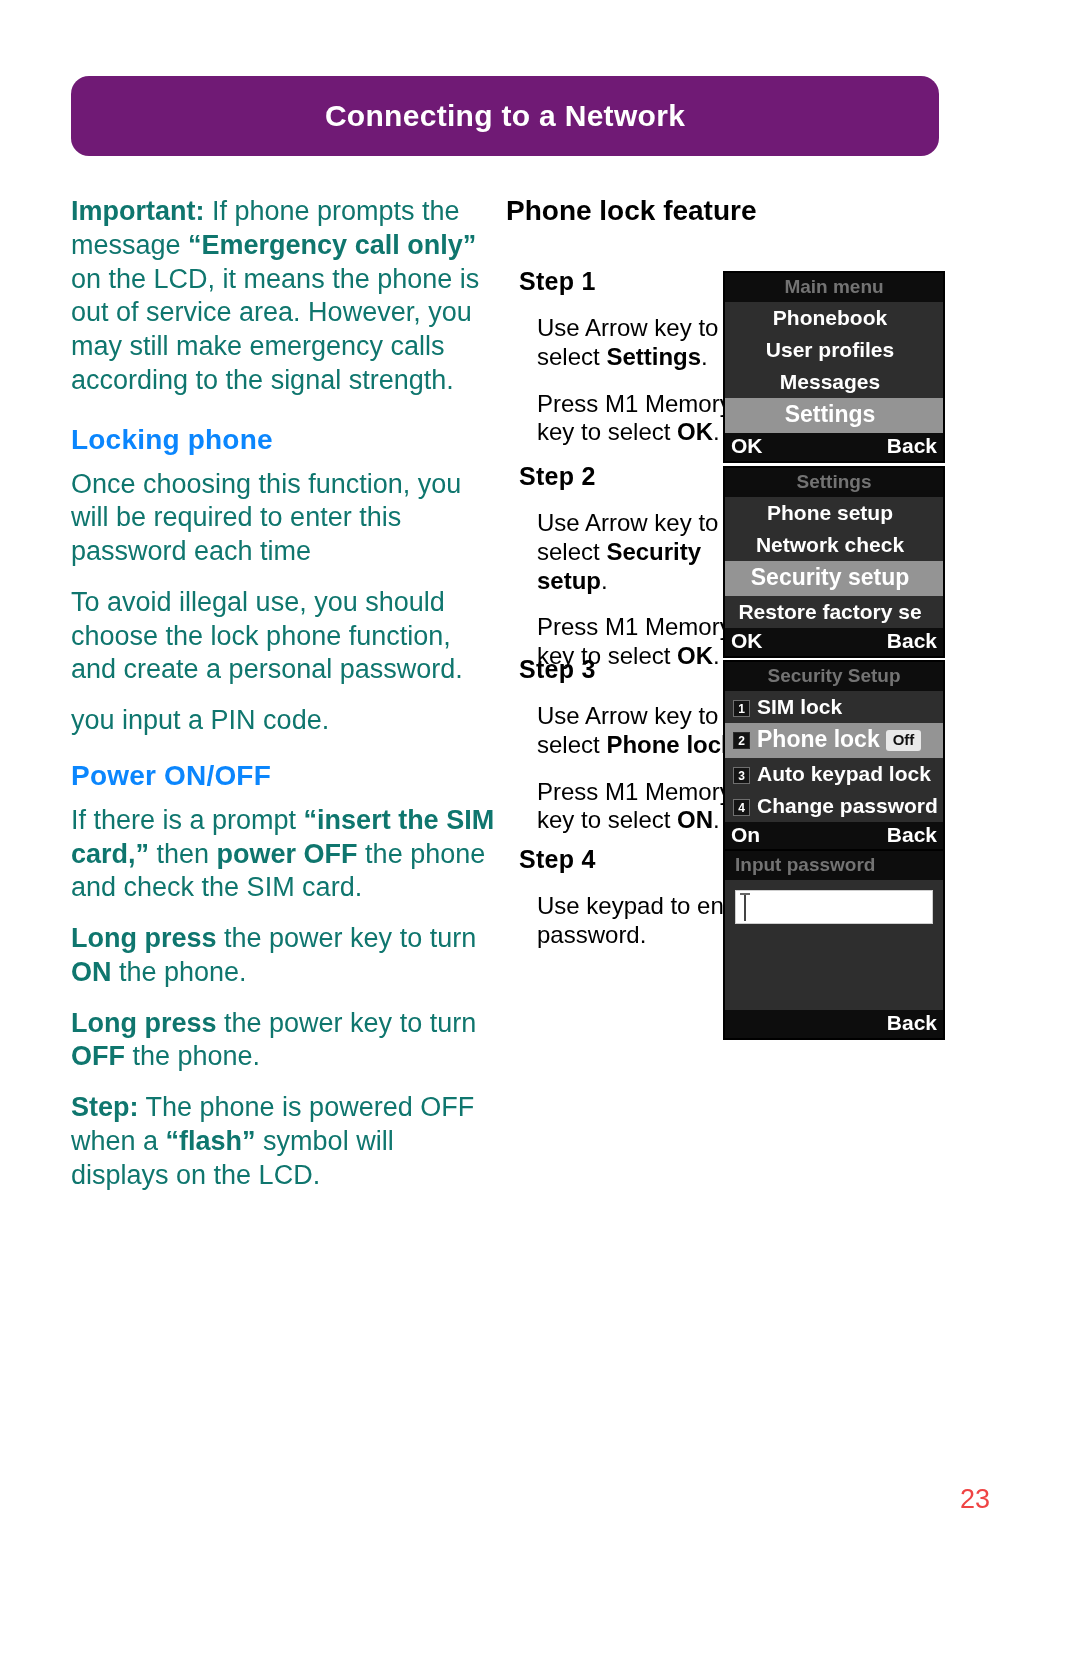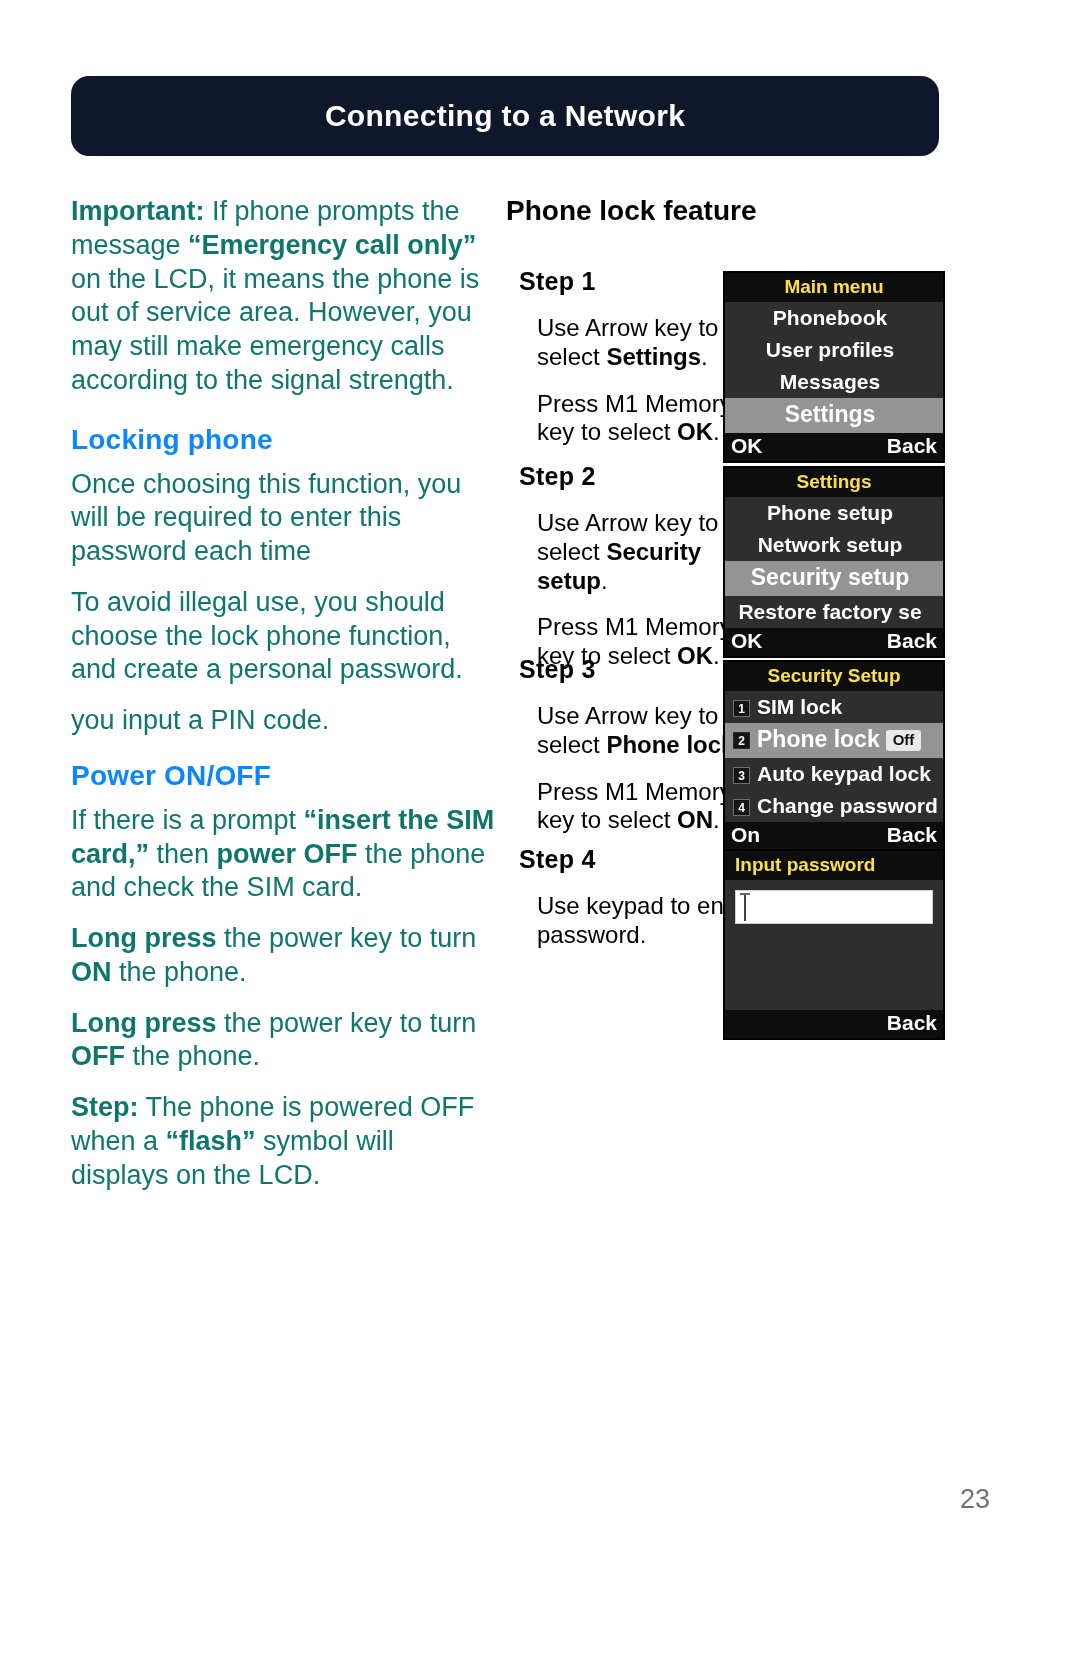--- a/index.html
+++ b/index.html
@@ -16,21 +16,21 @@
     overflow: hidden;
   }
 
   
   .banner {
     position: absolute;
     left: 71px;
     top: 76px;
     width: 868px;
     height: 80px;
-    background: #0f172a;
+    background: #701a75;
     border-radius: 18px;
     display: flex;
     align-items: center;
     justify-content: center;
   }
   .banner-title {
     color: #ffffff;
     font-size: 30px;
     font-weight: bold;
     letter-spacing: 0.3px;
@@ -92,21 +92,21 @@
     position: absolute;
     width: 222px;
     background: #1a1a1a;
     border: 2px solid #000;
     box-sizing: border-box;
     overflow: hidden;
     font-family: "Liberation Sans", sans-serif;
   }
   .lcd-title {
     background: #0d0d0d;
-    color: #fde047;
+    color: #737373;
     font-size: 19px;
     font-weight: bold;
     text-align: center;
     padding: 3px 0 4px 0;
     line-height: 1.15;
   }
   .lcd-body { background: #2e2e2e; }
   .lcd-row {
     color: #ffffff;
     font-size: 21px;
@@ -195,21 +195,21 @@
     border-top: 2px solid #666;
   }
   .lcd-foot.right-only { justify-content: flex-end; }
 
   
   .page-num {
     position: absolute;
     right: 90px;
     top: 1484px;
     font-size: 27px;
-    color: #737373;
+    color: #ef4444;
   }
 </style>
 </head>
 <body>
 
 <div class="banner">
   <span class="banner-title">Connecting to a Network</span>
 </div>
 
 <div class="col-left">
@@ -272,21 +272,21 @@
   <div class="lcd-foot">
     <span>OK</span>
     <span>Back</span>
   </div>
 </div>
 
 <div class="lcd" style="left:723px;top:466px;">
   <div class="lcd-title">Settings</div>
   <div class="lcd-body">
     <div class="lcd-row">Phone setup</div>
-    <div class="lcd-row">Network setup</div>
+    <div class="lcd-row">Network check</div>
     <div class="lcd-row selected">Security setup</div>
     <div class="lcd-row">Restore factory se</div>
   </div>
   <div class="lcd-foot">
     <span>OK</span>
     <span>Back</span>
   </div>
 </div>
 
 <div class="lcd" style="left:723px;top:660px;">

